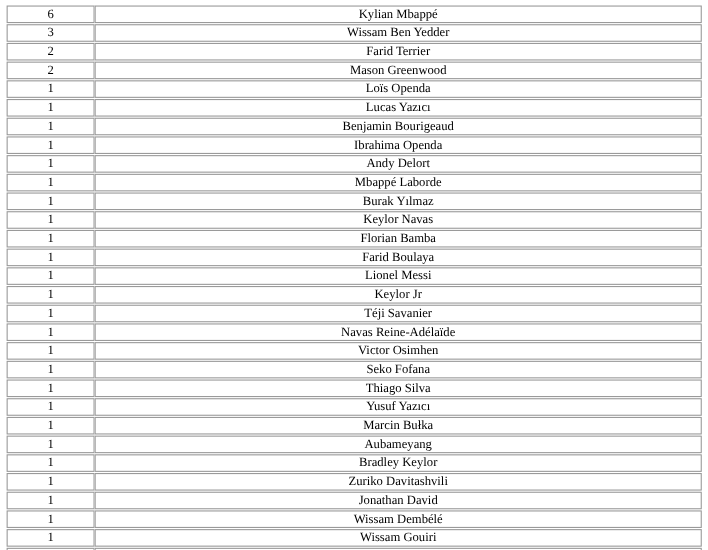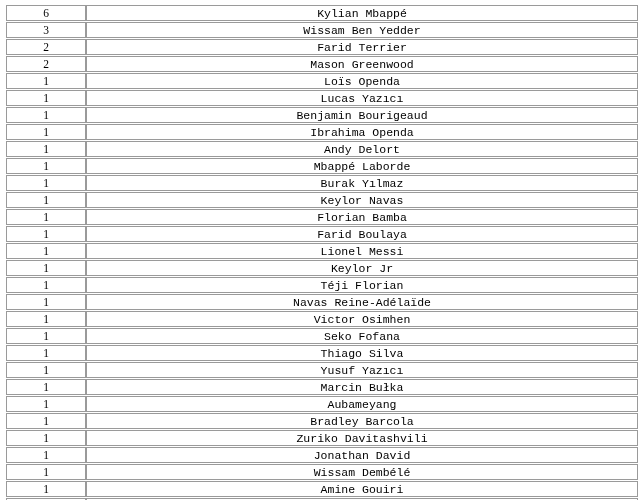--- a/index.html
+++ b/index.html
@@ -39,21 +39,20 @@
     height: 14px;
     overflow: hidden;
     white-space: nowrap;
   }
   td.col-count {
     width: 78px;
     text-align: center;
   }
   td.col-name {
     text-align: center;
-    font-family: Liberation Mono, monospace;
   }
 </style>
 </head>
 <body>
 
 <div class="page">
   <table class="stats">
     <tbody>
         <tr>
           <td class="col-count">6</td>
@@ -114,21 +113,21 @@
         <tr>
           <td class="col-count">1</td>
           <td class="col-name">Lionel Messi</td>
         </tr>
         <tr>
           <td class="col-count">1</td>
           <td class="col-name">Keylor Jr</td>
         </tr>
         <tr>
           <td class="col-count">1</td>
-          <td class="col-name">Téji Florian</td>
+          <td class="col-name">Téji Savanier</td>
         </tr>
         <tr>
           <td class="col-count">1</td>
           <td class="col-name">Navas Reine-Adélaïde</td>
         </tr>
         <tr>
           <td class="col-count">1</td>
           <td class="col-name">Victor Osimhen</td>
         </tr>
         <tr>
@@ -146,37 +145,37 @@
         <tr>
           <td class="col-count">1</td>
           <td class="col-name">Marcin Bułka</td>
         </tr>
         <tr>
           <td class="col-count">1</td>
           <td class="col-name">Aubameyang</td>
         </tr>
         <tr>
           <td class="col-count">1</td>
-          <td class="col-name">Bradley Barcola</td>
+          <td class="col-name">Bradley Keylor</td>
         </tr>
         <tr>
           <td class="col-count">1</td>
           <td class="col-name">Zuriko Davitashvili</td>
         </tr>
         <tr>
           <td class="col-count">1</td>
           <td class="col-name">Jonathan David</td>
         </tr>
         <tr>
           <td class="col-count">1</td>
           <td class="col-name">Wissam Dembélé</td>
         </tr>
         <tr>
           <td class="col-count">1</td>
-          <td class="col-name">Amine Gouiri</td>
+          <td class="col-name">Wissam Gouiri</td>
         </tr>
         <tr>
           <td class="col-count">1</td>
           <td class="col-name">Florian Thauvin</td>
         </tr>
       </tbody>
   </table>
 </div>
 
 </body></html>

